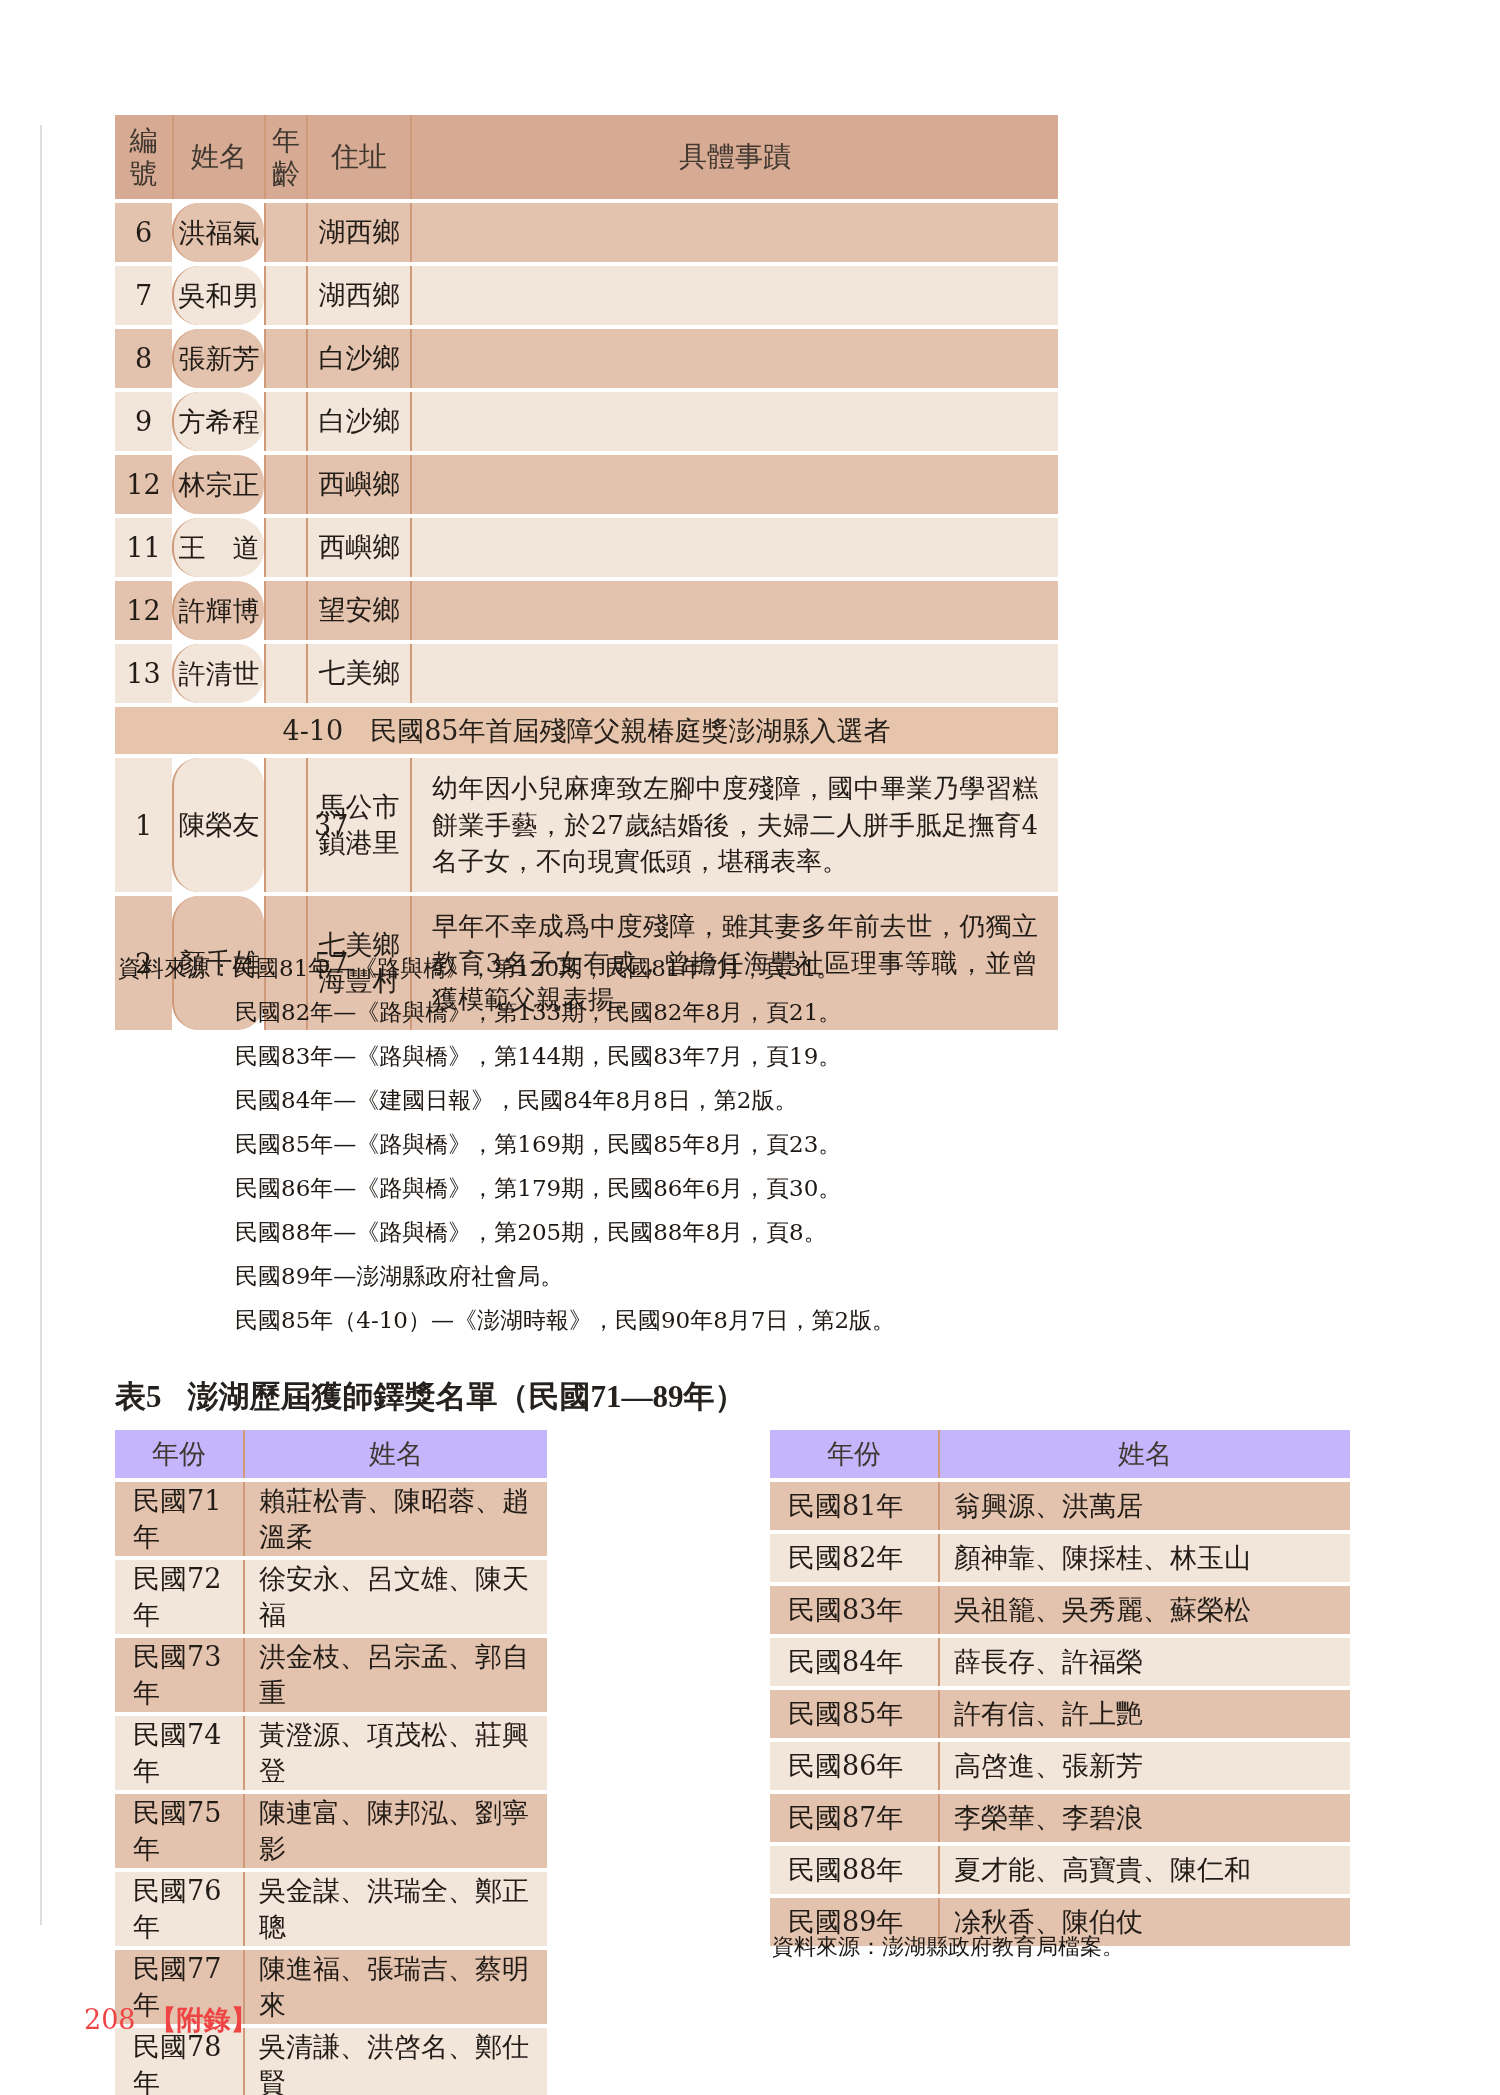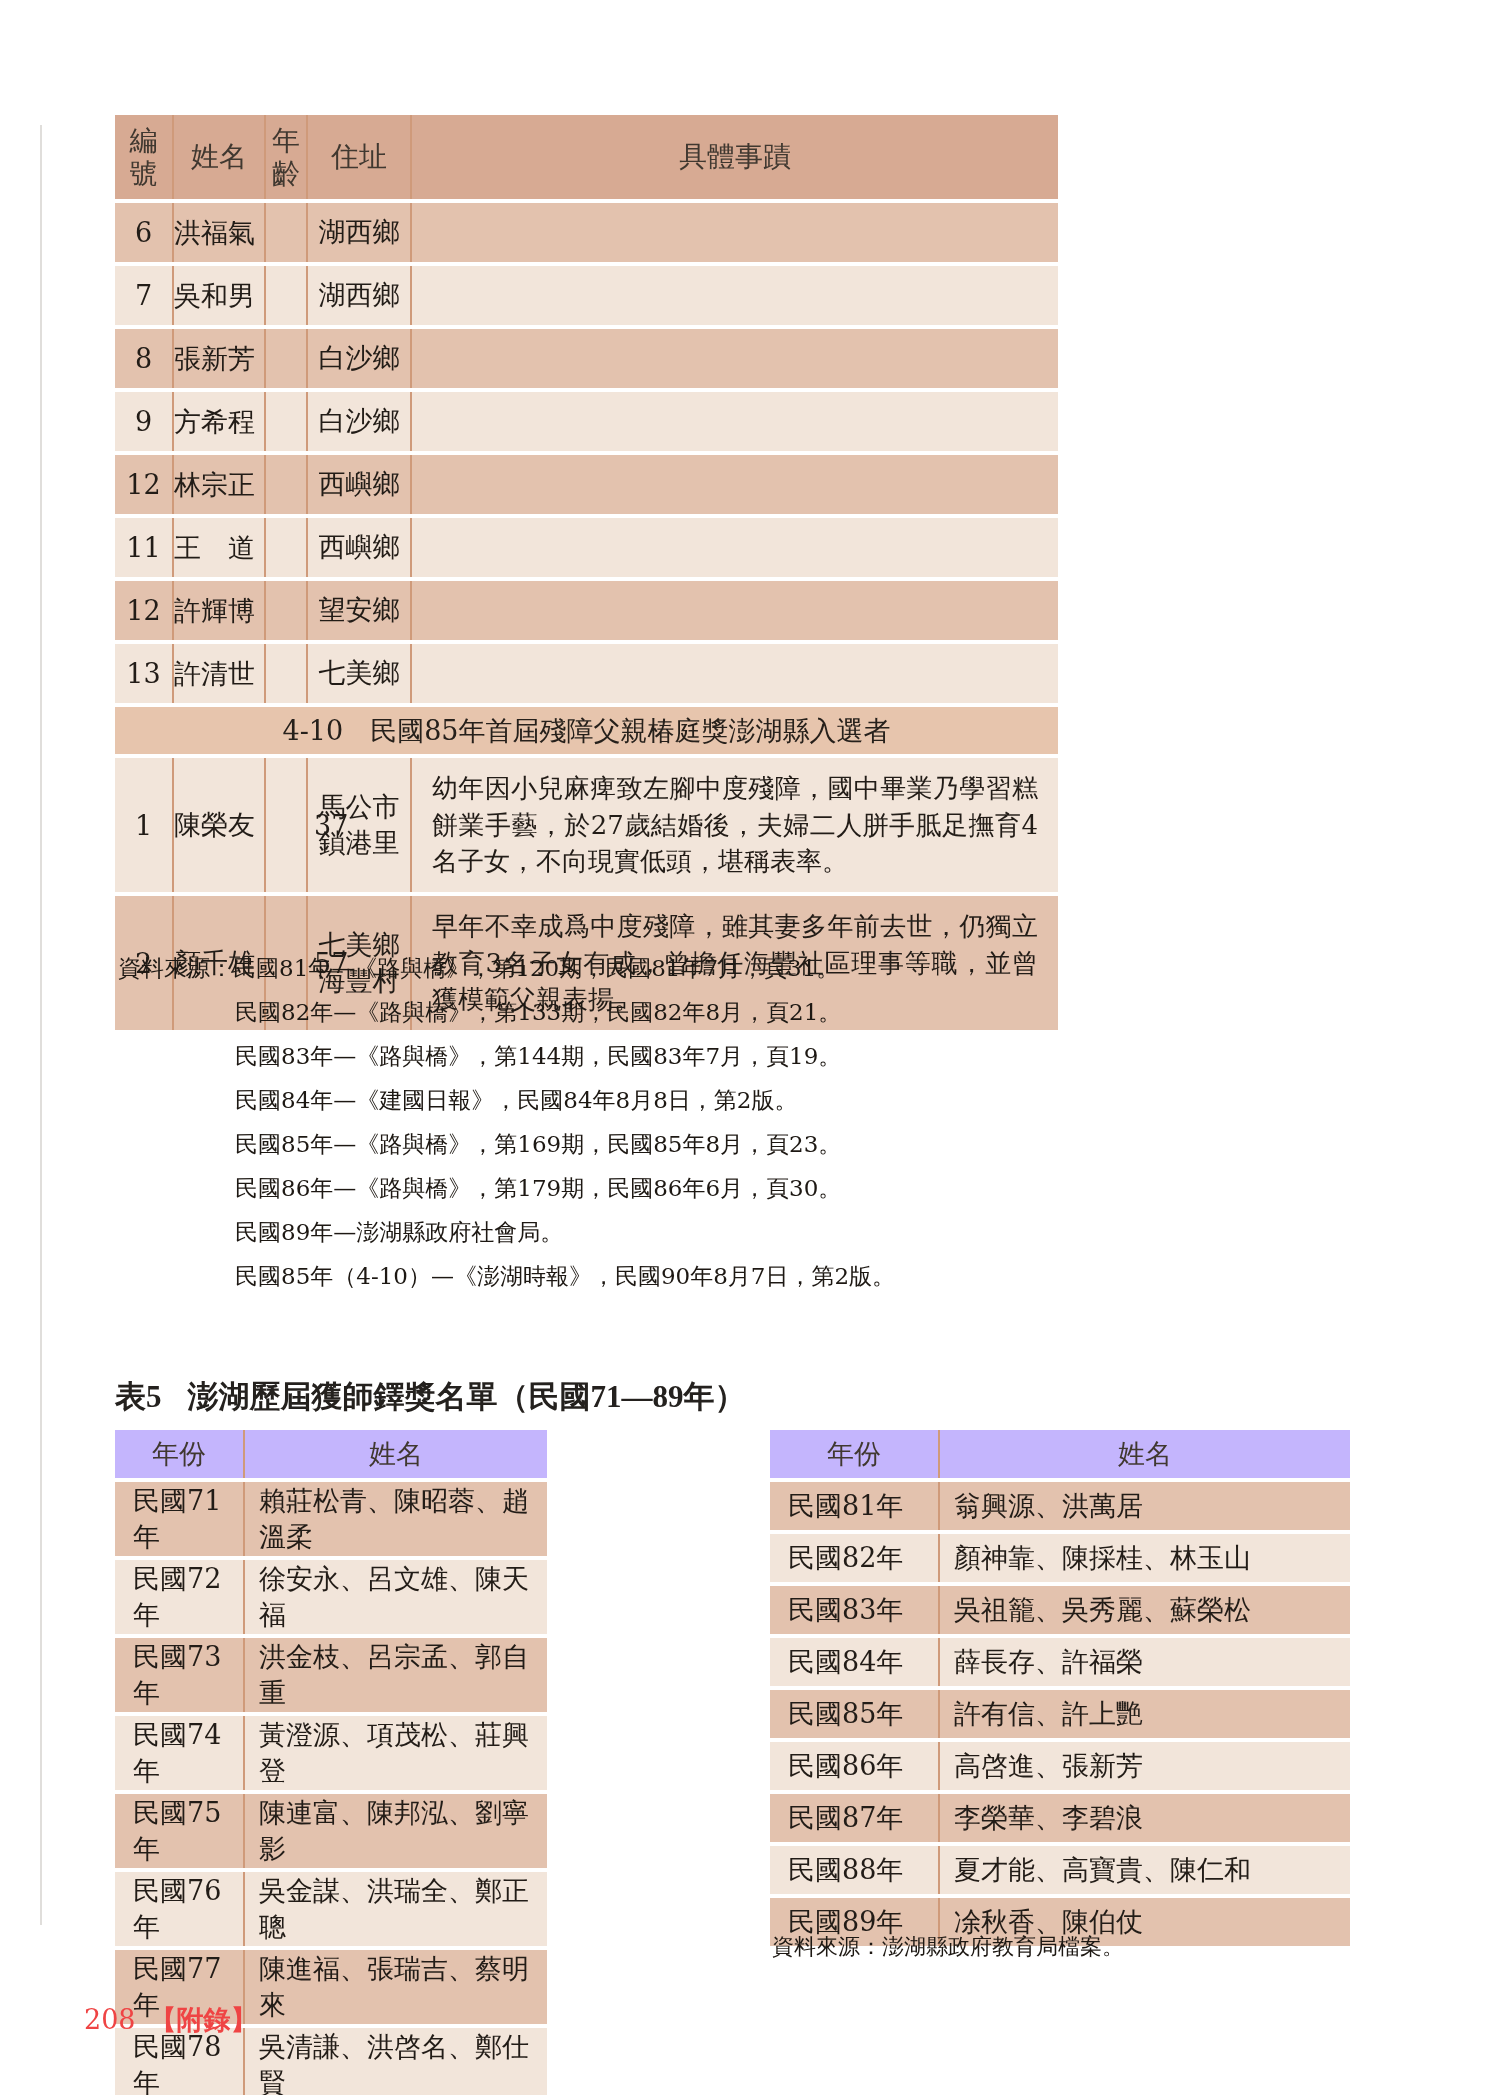--- a/index.html
+++ b/index.html
@@ -23,21 +23,21 @@
   .t1 td{font-size:27px;vertical-align:middle;padding:0;}
   .t1 td + td, .t1 th + th{border-left:2px solid #cf9a7a;}
   .t1 tr.dark  td{background:#e3c2ae;}
   .t1 tr.light td{background:#f2e5da;}
   .t1 tr.simple td{height:47px;}
   .t1 tr.sub td{
     background:#e7c5ad;height:47px;text-align:center;font-size:27px;color:#26201b;
   }
   .t1 tr.detail td{height:122px;}
   .t1 .num{text-align:center;}
-  .t1 .name{text-align:left;}
+  .t1 .name{text-align:center;border-radius:27px;}
   .t1 .age{text-align:right;padding-left:48px;}
   .t1 .addr{text-align:center;white-space:pre-line;line-height:1.35;}
   .t1 .deeds{padding:6px 20px;text-align:justify;line-height:1.42;font-size:26px;}
 
   
   .sources{position:absolute;left:118px;top:946px;font-size:23px;line-height:44px;color:#1d1813;}
   .sources .src{padding-left:117px;}
   .sources .src.first{padding-left:0;}
 
   
@@ -170,20 +170,21 @@
       </tbody>
   </table>
 
   <div class="sources">
       <div class="src first">資料來源：民國81年—《路與橋》，第120期，民國81年7月，頁31。</div>
       <div class="src">民國82年—《路與橋》，第133期，民國82年8月，頁21。</div>
       <div class="src">民國83年—《路與橋》，第144期，民國83年7月，頁19。</div>
       <div class="src">民國84年—《建國日報》，民國84年8月8日，第2版。</div>
       <div class="src">民國85年—《路與橋》，第169期，民國85年8月，頁23。</div>
       <div class="src">民國86年—《路與橋》，第179期，民國86年6月，頁30。</div>
+      <div class="src">民國88年—《路與橋》，第205期，民國88年8月，頁8。</div>
       <div class="src">民國89年—澎湖縣政府社會局。</div>
       <div class="src">民國85年（4-10）—《澎湖時報》，民國90年8月7日，第2版。</div>
     </div>
 
   <div class="t5-title">
     <span>表5</span><span class="gap"></span><span>澎湖歷屆獲師鐸獎名單（民國71—89年）</span>
   </div>
 
   <table class="t5 t5-left">
       <colgroup>

